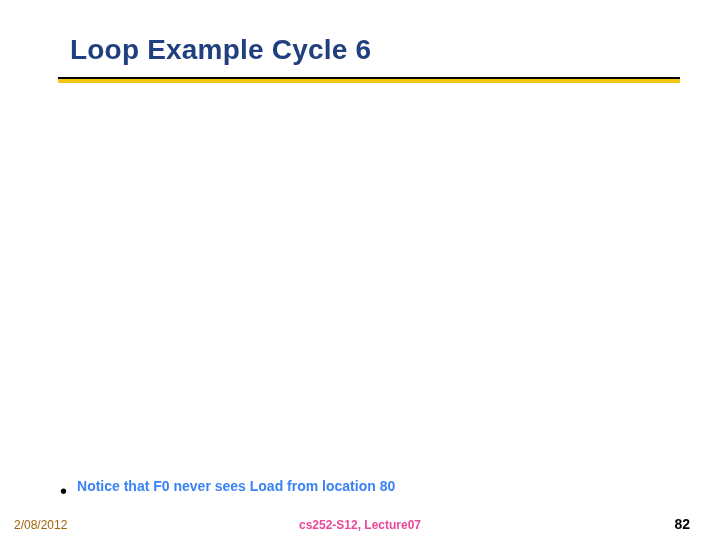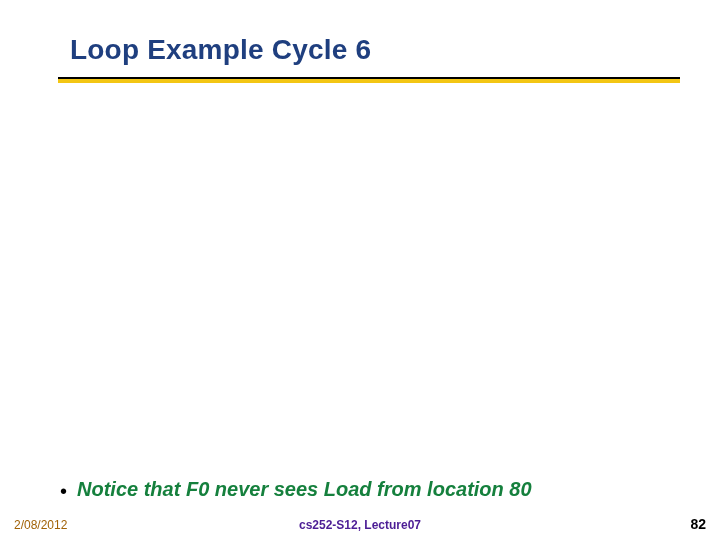--- a/index.html
+++ b/index.html
@@ -4,25 +4,25 @@
 <style>
   * { margin: 0; padding: 0; box-sizing: border-box; }
   html, body { width: 720px; height: 540px; background: #fff; font-family: Arial, Helvetica, sans-serif; overflow: hidden; }
   .slide { position: relative; width: 720px; height: 540px; }
   .title-wrap { position: absolute; left: 70px; top: 34px; right: 40px; }
   .title { color: #1f3f7f; font-size: 28px; font-weight: bold; letter-spacing: 0.2px; }
   .rule-black { position: absolute; left: 58px; right: 40px; top: 77px; height: 2px; background: #000; }
   .rule-yellow { position: absolute; left: 58px; right: 40px; top: 79px; height: 4px; background: #f3c614; }
   .bullet-row { position: absolute; left: 60px; bottom: 38px; display: flex; align-items: flex-start; gap: 10px; }
   .bullet-marker { color: #000; font-size: 20px; line-height: 24px; transform: translateY(1px); }
-  .bullet-text { color: #15803d; font-size: 20px; font-weight: bold; font-style: italic; }
+  .bullet-text { color: #3b82f6; font-size: 14px; font-weight: bold; }
   .footer { position: absolute; left: 0; right: 0; bottom: 8px; height: 20px; }
   .footer-date { position: absolute; left: 14px; bottom: 0; font-size: 12px; color: #a16207; }
-  .footer-center { position: absolute; left: 0; right: 0; bottom: 0; text-align: center; font-size: 12px; font-weight: bold; color: #4c1d95; }
-  .footer-page { position: absolute; right: 14px; bottom: 0; font-size: 14px; font-weight: bold; color: #000; }
+  .footer-center { position: absolute; left: 0; right: 0; bottom: 0; text-align: center; font-size: 12px; font-weight: bold; color: #ec4899; }
+  .footer-page { position: absolute; right: 30px; bottom: 0; font-size: 14px; font-weight: bold; color: #000; }
 </style>
 </head>
 <body>
 
 <div class="slide">
 
   <div class="title-wrap">
     <div class="title">Loop Example Cycle 6</div>
   </div>
   <div class="rule-black"></div>

